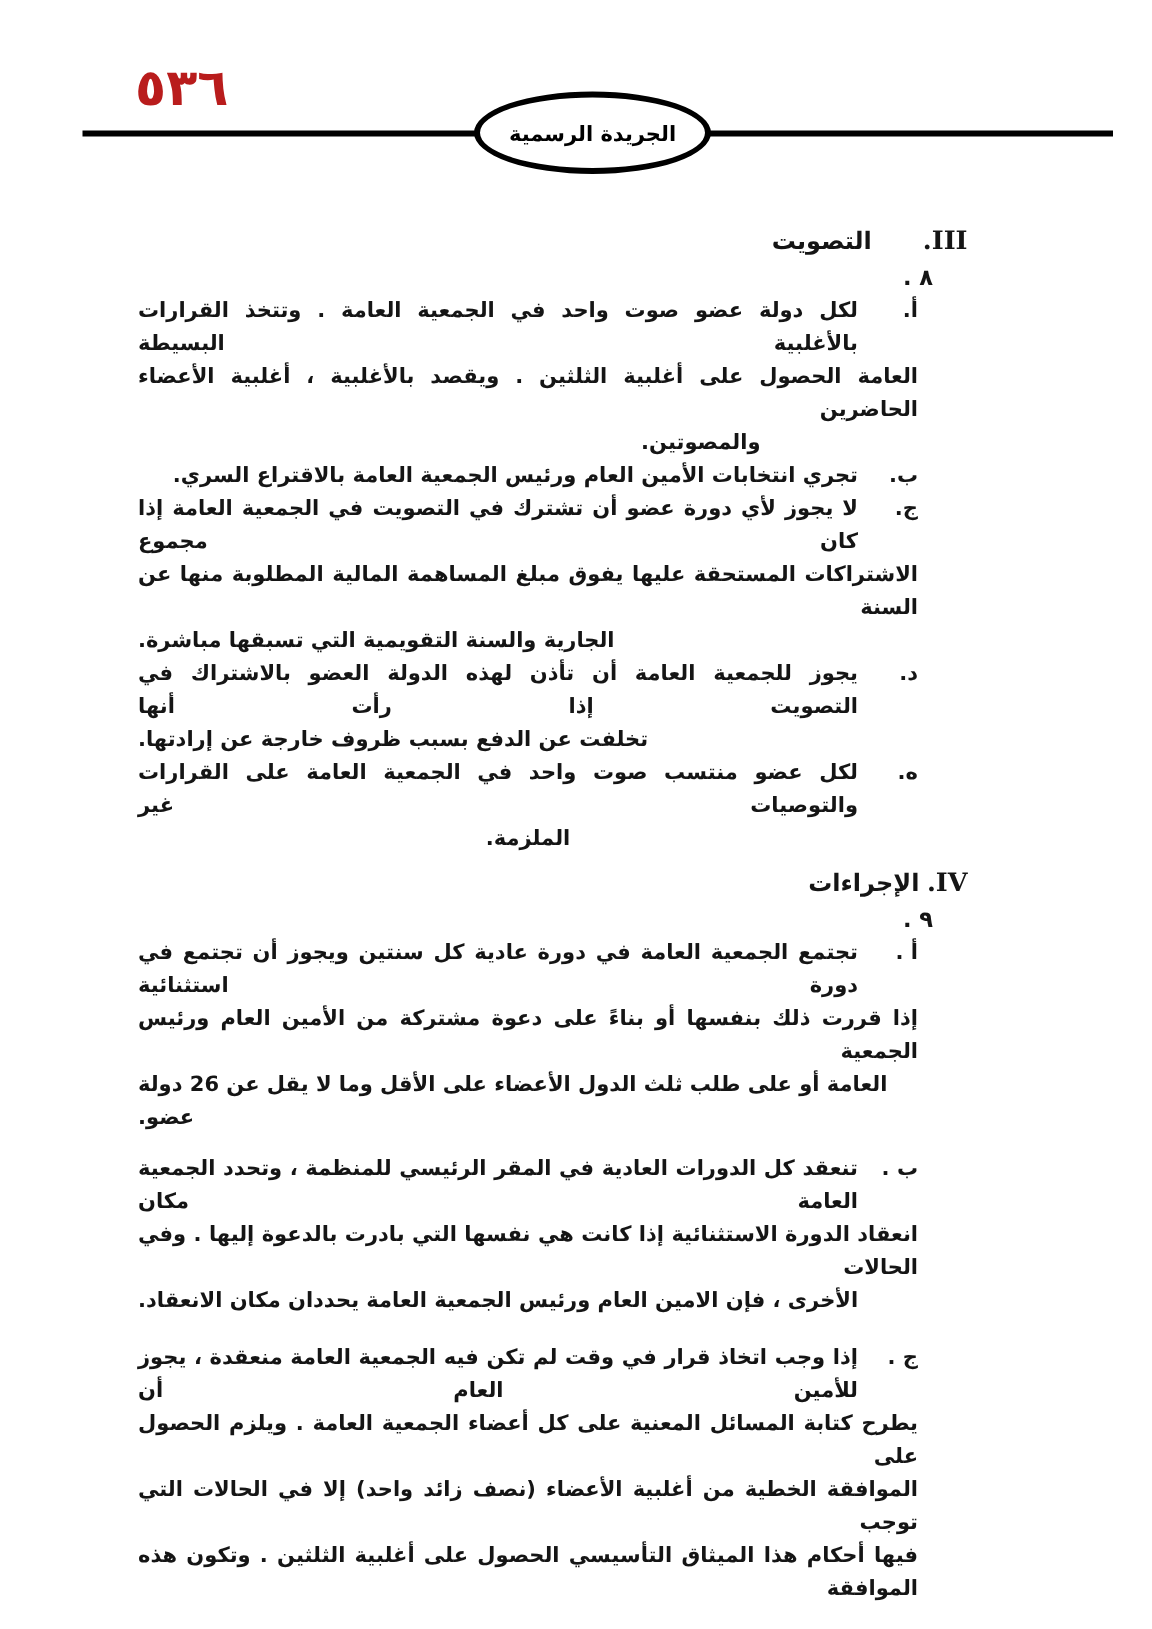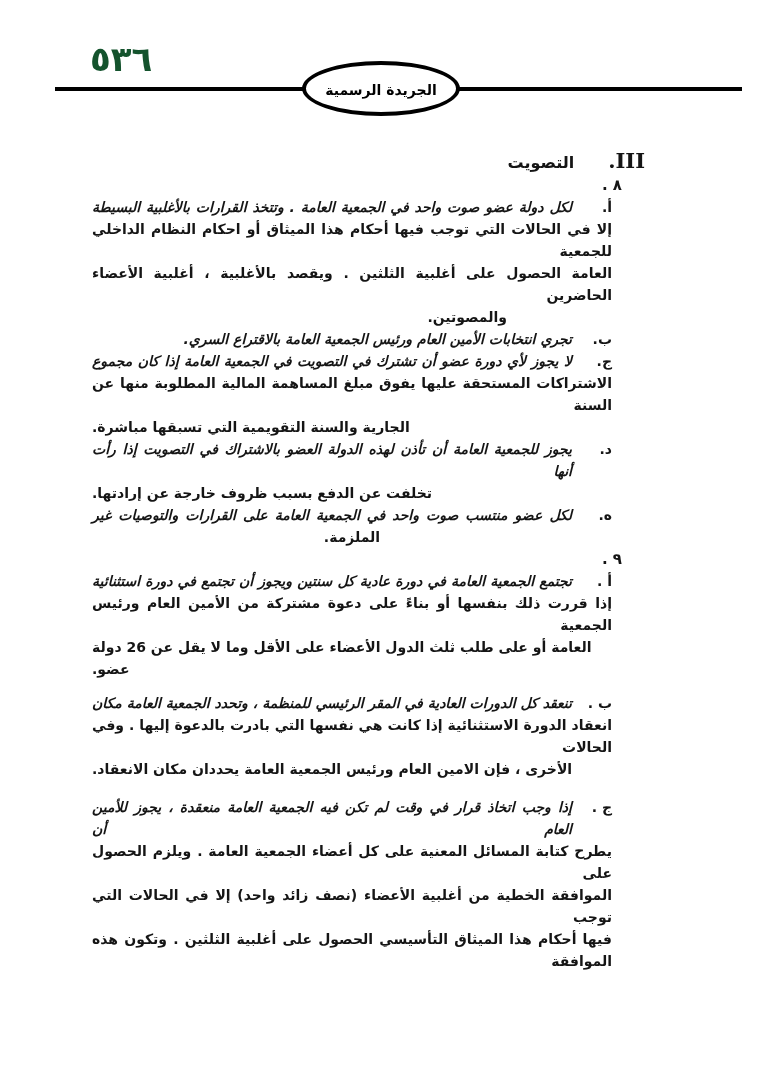--- a/index.html
+++ b/index.html
@@ -4,50 +4,50 @@
 <style>
   html,body{margin:0;padding:0;background:#e8e8e8;}
   .page{
     position:relative;width:768px;height:1086px;background:#ffffff;
     font-family:"DejaVu Sans",sans-serif;font-weight:bold;color:#151515;
     overflow:hidden;margin:0 auto;
   }
   
   .page-number{
     position:absolute;left:90px;top:42px;font-size:34px;line-height:34px;
-    letter-spacing:1px;color:#14532d;
+    letter-spacing:1px;color:#b91c1c;
   }
   .rule{
     position:absolute;left:55px;top:87px;width:687px;height:4px;background:#000;
   }
   .banner-oval{
-    position:absolute;left:302px;top:61px;width:158px;height:55px;
+    position:absolute;left:316px;top:61px;width:158px;height:55px;
     background:#fff;border:4px solid #000;border-radius:50%;
     display:flex;align-items:center;justify-content:center;box-sizing:border-box;
   }
   .banner-label{font-size:14px;color:#000;padding-top:2px;}
   
   .content{
     position:absolute;left:92px;top:150px;width:520px;
     direction:rtl;font-size:14px;line-height:22px;text-align:right;
   }
   .heading{margin-left:-0px;margin-right:-33px;min-height:24px;font-size:16px;}
-  .roman{font-family:"DejaVu Serif",serif;font-size:21px;}
+  .roman{font-family:"DejaVu Serif",serif;font-size:17px;}
   .roman.gap-wide{margin-left:34px;}
   .roman.gap-narrow{margin-left:5px;}
   .sec-num{text-align:right;margin-right:-10px;min-height:22px;font-size:15px;}
   .item{}
   .l{min-height:22px;}
   .just{text-align:justify;text-align-last:justify;}
   .last-center{text-align:left;}
   .last-left{text-align:center;}
   .last-right{text-align:right;}
   .l.first{display:flex;}
   .marker{flex:0 0 auto;min-width:40px;}
-  .t{flex:1 1 auto;font-style:italic;}
+  .t{flex:1 1 auto;}
 </style>
 </head>
 <body>
 
 <div class="page">
 
   <div class="page-number">٥٣٦</div>
 
   <div class="rule"></div>
 
@@ -56,21 +56,20 @@
   </div>
 
   <div class="content">
       <div class="heading"><span class="roman gap-wide">III.</span><span class="h-title">التصويت</span></div>
       <div class="sec-num">٨ .</div>
       <div class="item">
         <div class="l first">
           <span class="marker">أ.</span>
           <span class="t just">لكل دولة عضو صوت واحد في الجمعية العامة . وتتخذ القرارات بالأغلبية البسيطة</span>
         </div>
-        <div class="l just">إلا في الحالات التي توجب فيها أحكام هذا الميثاق أو احكام النظام الداخلي للجمعية</div>
         <div class="l just">العامة الحصول على أغلبية الثلثين . ويقصد بالأغلبية ، أغلبية الأعضاء الحاضرين</div>
         <div class="l last-right" style="padding-right: 105px;">والمصوتين.</div>
       </div>
       <div class="item">
         <div class="l first">
           <span class="marker">ب.</span>
           <span class="t last-right">تجري انتخابات الأمين العام ورئيس الجمعية العامة بالاقتراع السري.</span>
         </div>
       </div>
       <div class="item">
@@ -88,20 +87,21 @@
         </div>
         <div class="l last-center">تخلفت عن الدفع بسبب ظروف خارجة عن إرادتها.</div>
       </div>
       <div class="item">
         <div class="l first">
           <span class="marker">ه.</span>
           <span class="t just">لكل عضو منتسب صوت واحد في الجمعية العامة على القرارات والتوصيات غير</span>
         </div>
         <div class="l last-left">الملزمة.</div>
       </div>
+      <div class="heading" style="margin-top: 8px;"><span class="roman gap-narrow">IV.</span><span class="h-title">الإجراءات</span></div>
       <div class="sec-num">٩ .</div>
       <div class="item">
         <div class="l first">
           <span class="marker">أ .</span>
           <span class="t just">تجتمع الجمعية العامة في دورة عادية كل سنتين ويجوز أن تجتمع في دورة استثنائية</span>
         </div>
         <div class="l just">إذا قررت ذلك بنفسها أو بناءً على دعوة مشتركة من الأمين العام ورئيس الجمعية</div>
         <div class="l last-center">العامة أو على طلب ثلث الدول الأعضاء على الأقل وما لا يقل عن 26 دولة عضو.</div>
       </div>
       <div class="item" style="margin-top: 12px;">

